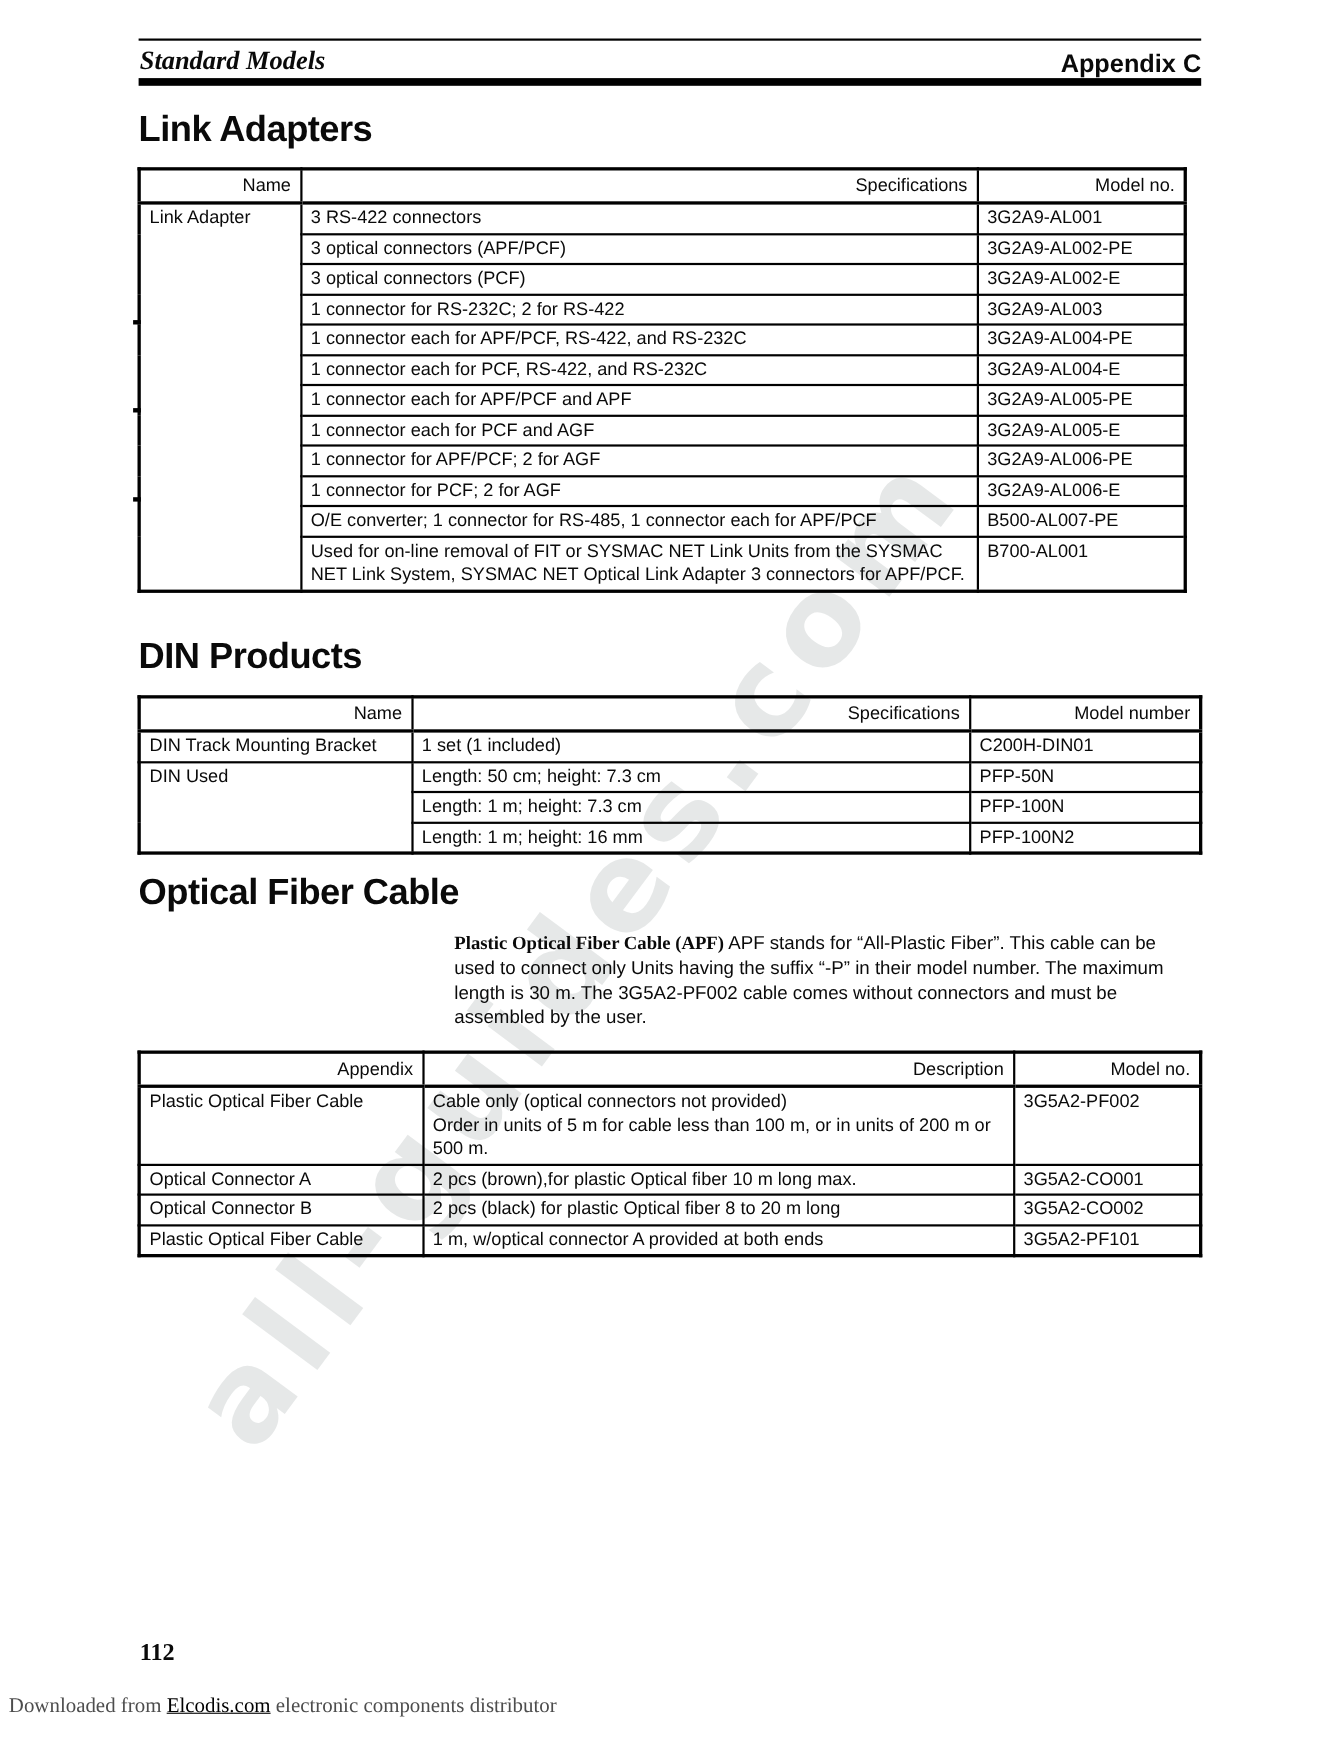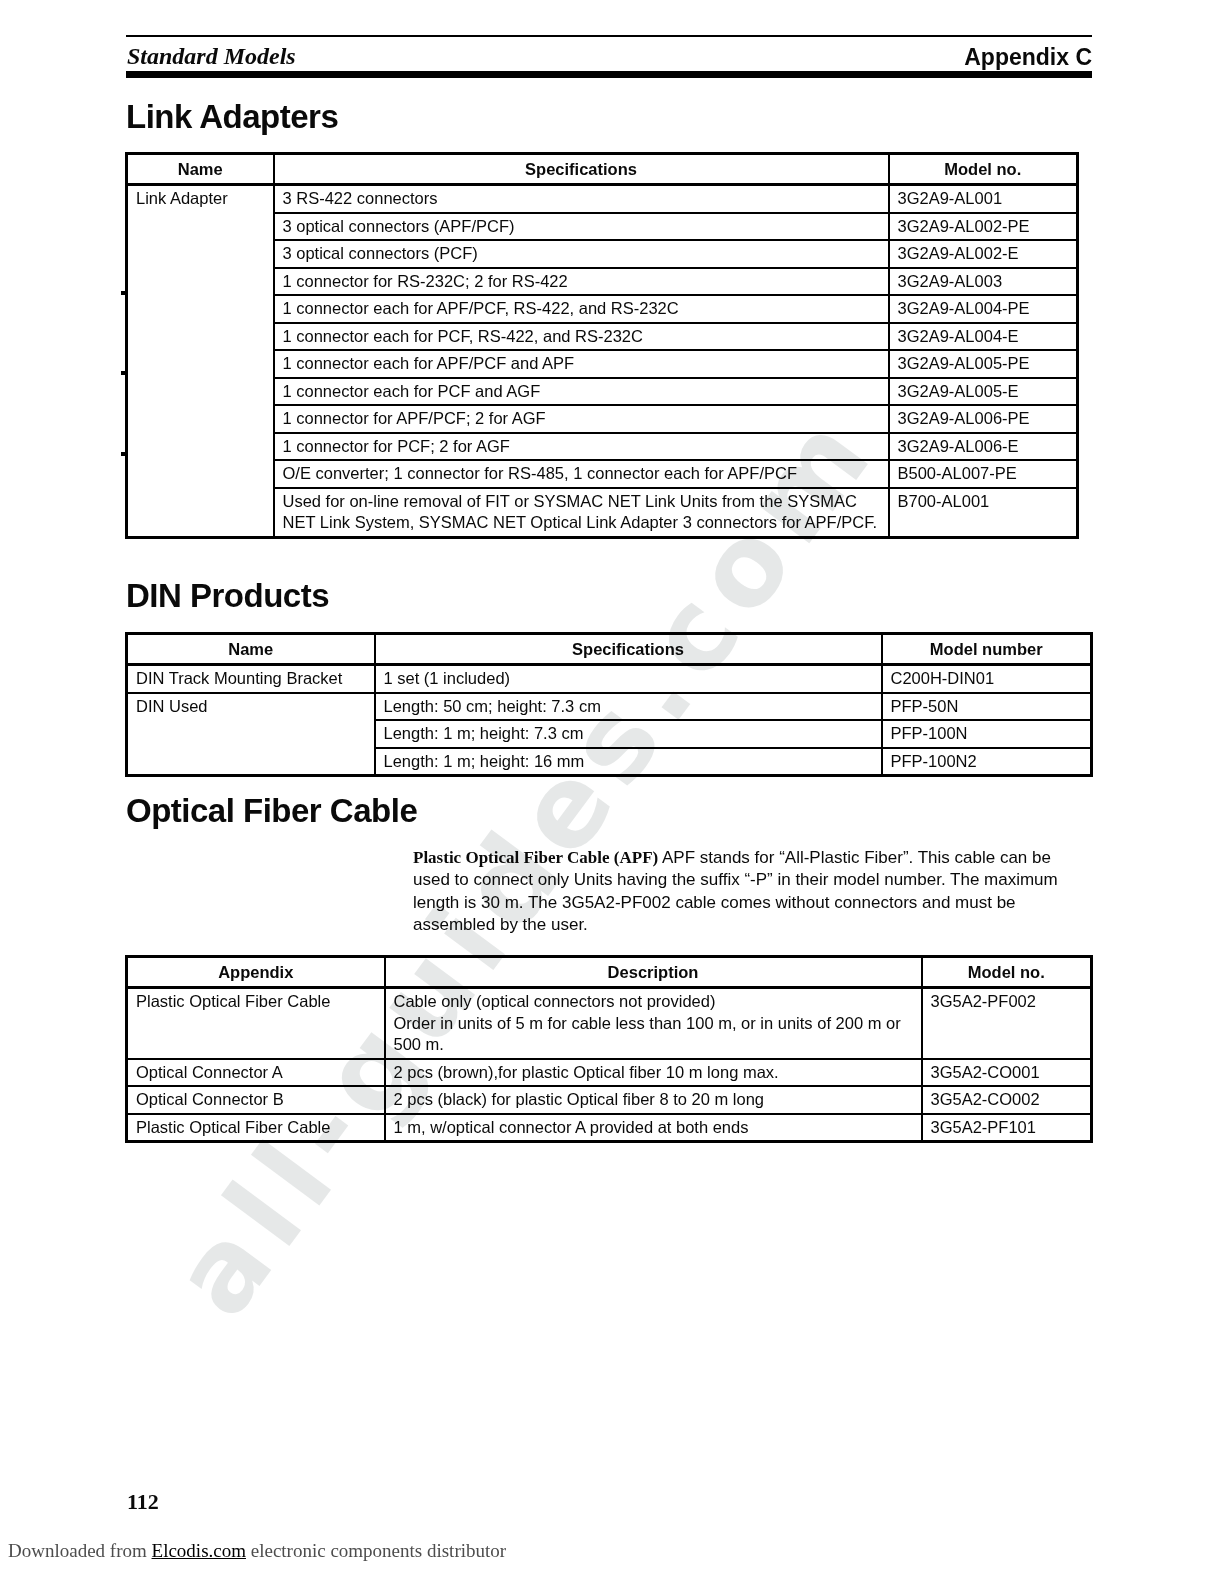--- a/index.html
+++ b/index.html
@@ -49,21 +49,21 @@
   table.dtable{
     position:absolute;
     border-collapse:collapse;
     background:transparent;
     table-layout:fixed;
   }
   table.dtable,table.dtable th,table.dtable td{border:2px solid #000;}
   table.dtable{border-width:3px;}
   table.dtable thead th{
     border-bottom-width:3px;
-    font-weight:bold;text-align:center;
+    font-weight:normal;text-align:right;
     font-size:16.5px;padding:3px 8px;height:22px;
   }
   table.dtable td{
     font-size:16.5px;line-height:21.5px;
     padding:2px 8px;
     vertical-align:top;
     text-align:left;
   }
   td.pre{white-space:pre-line;}
   #t1{left:125px;top:152px;width:951px;}

